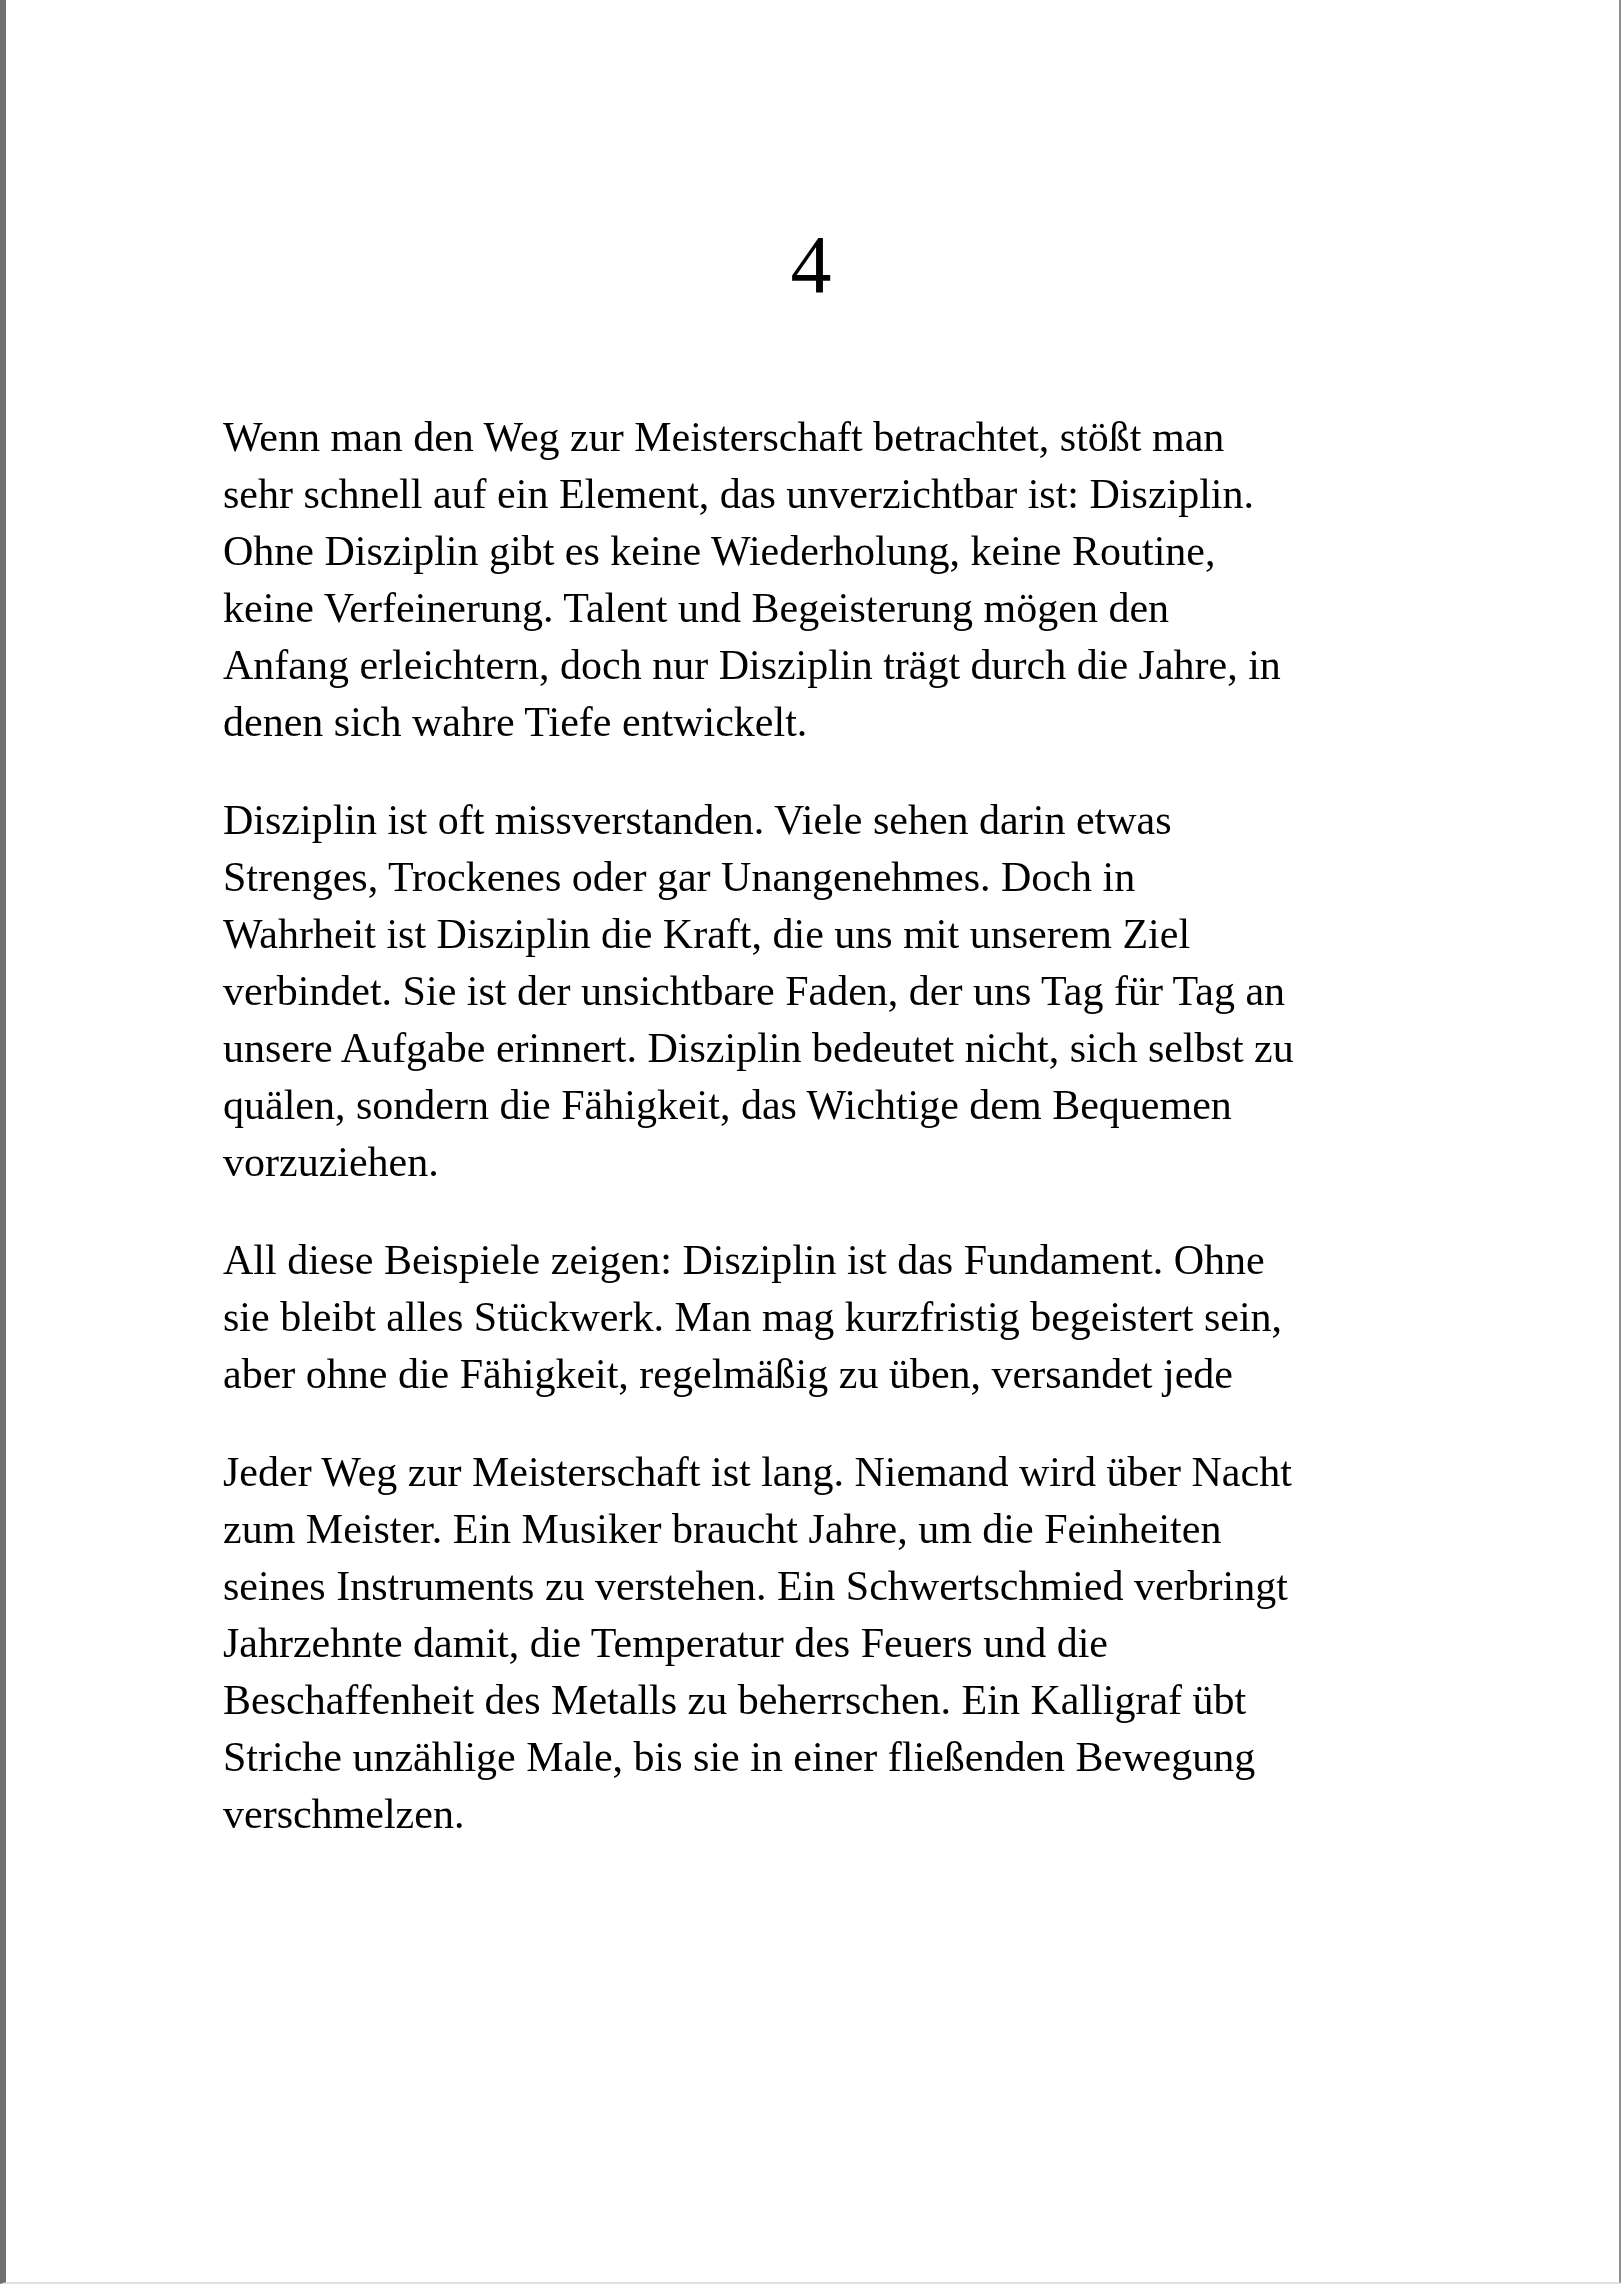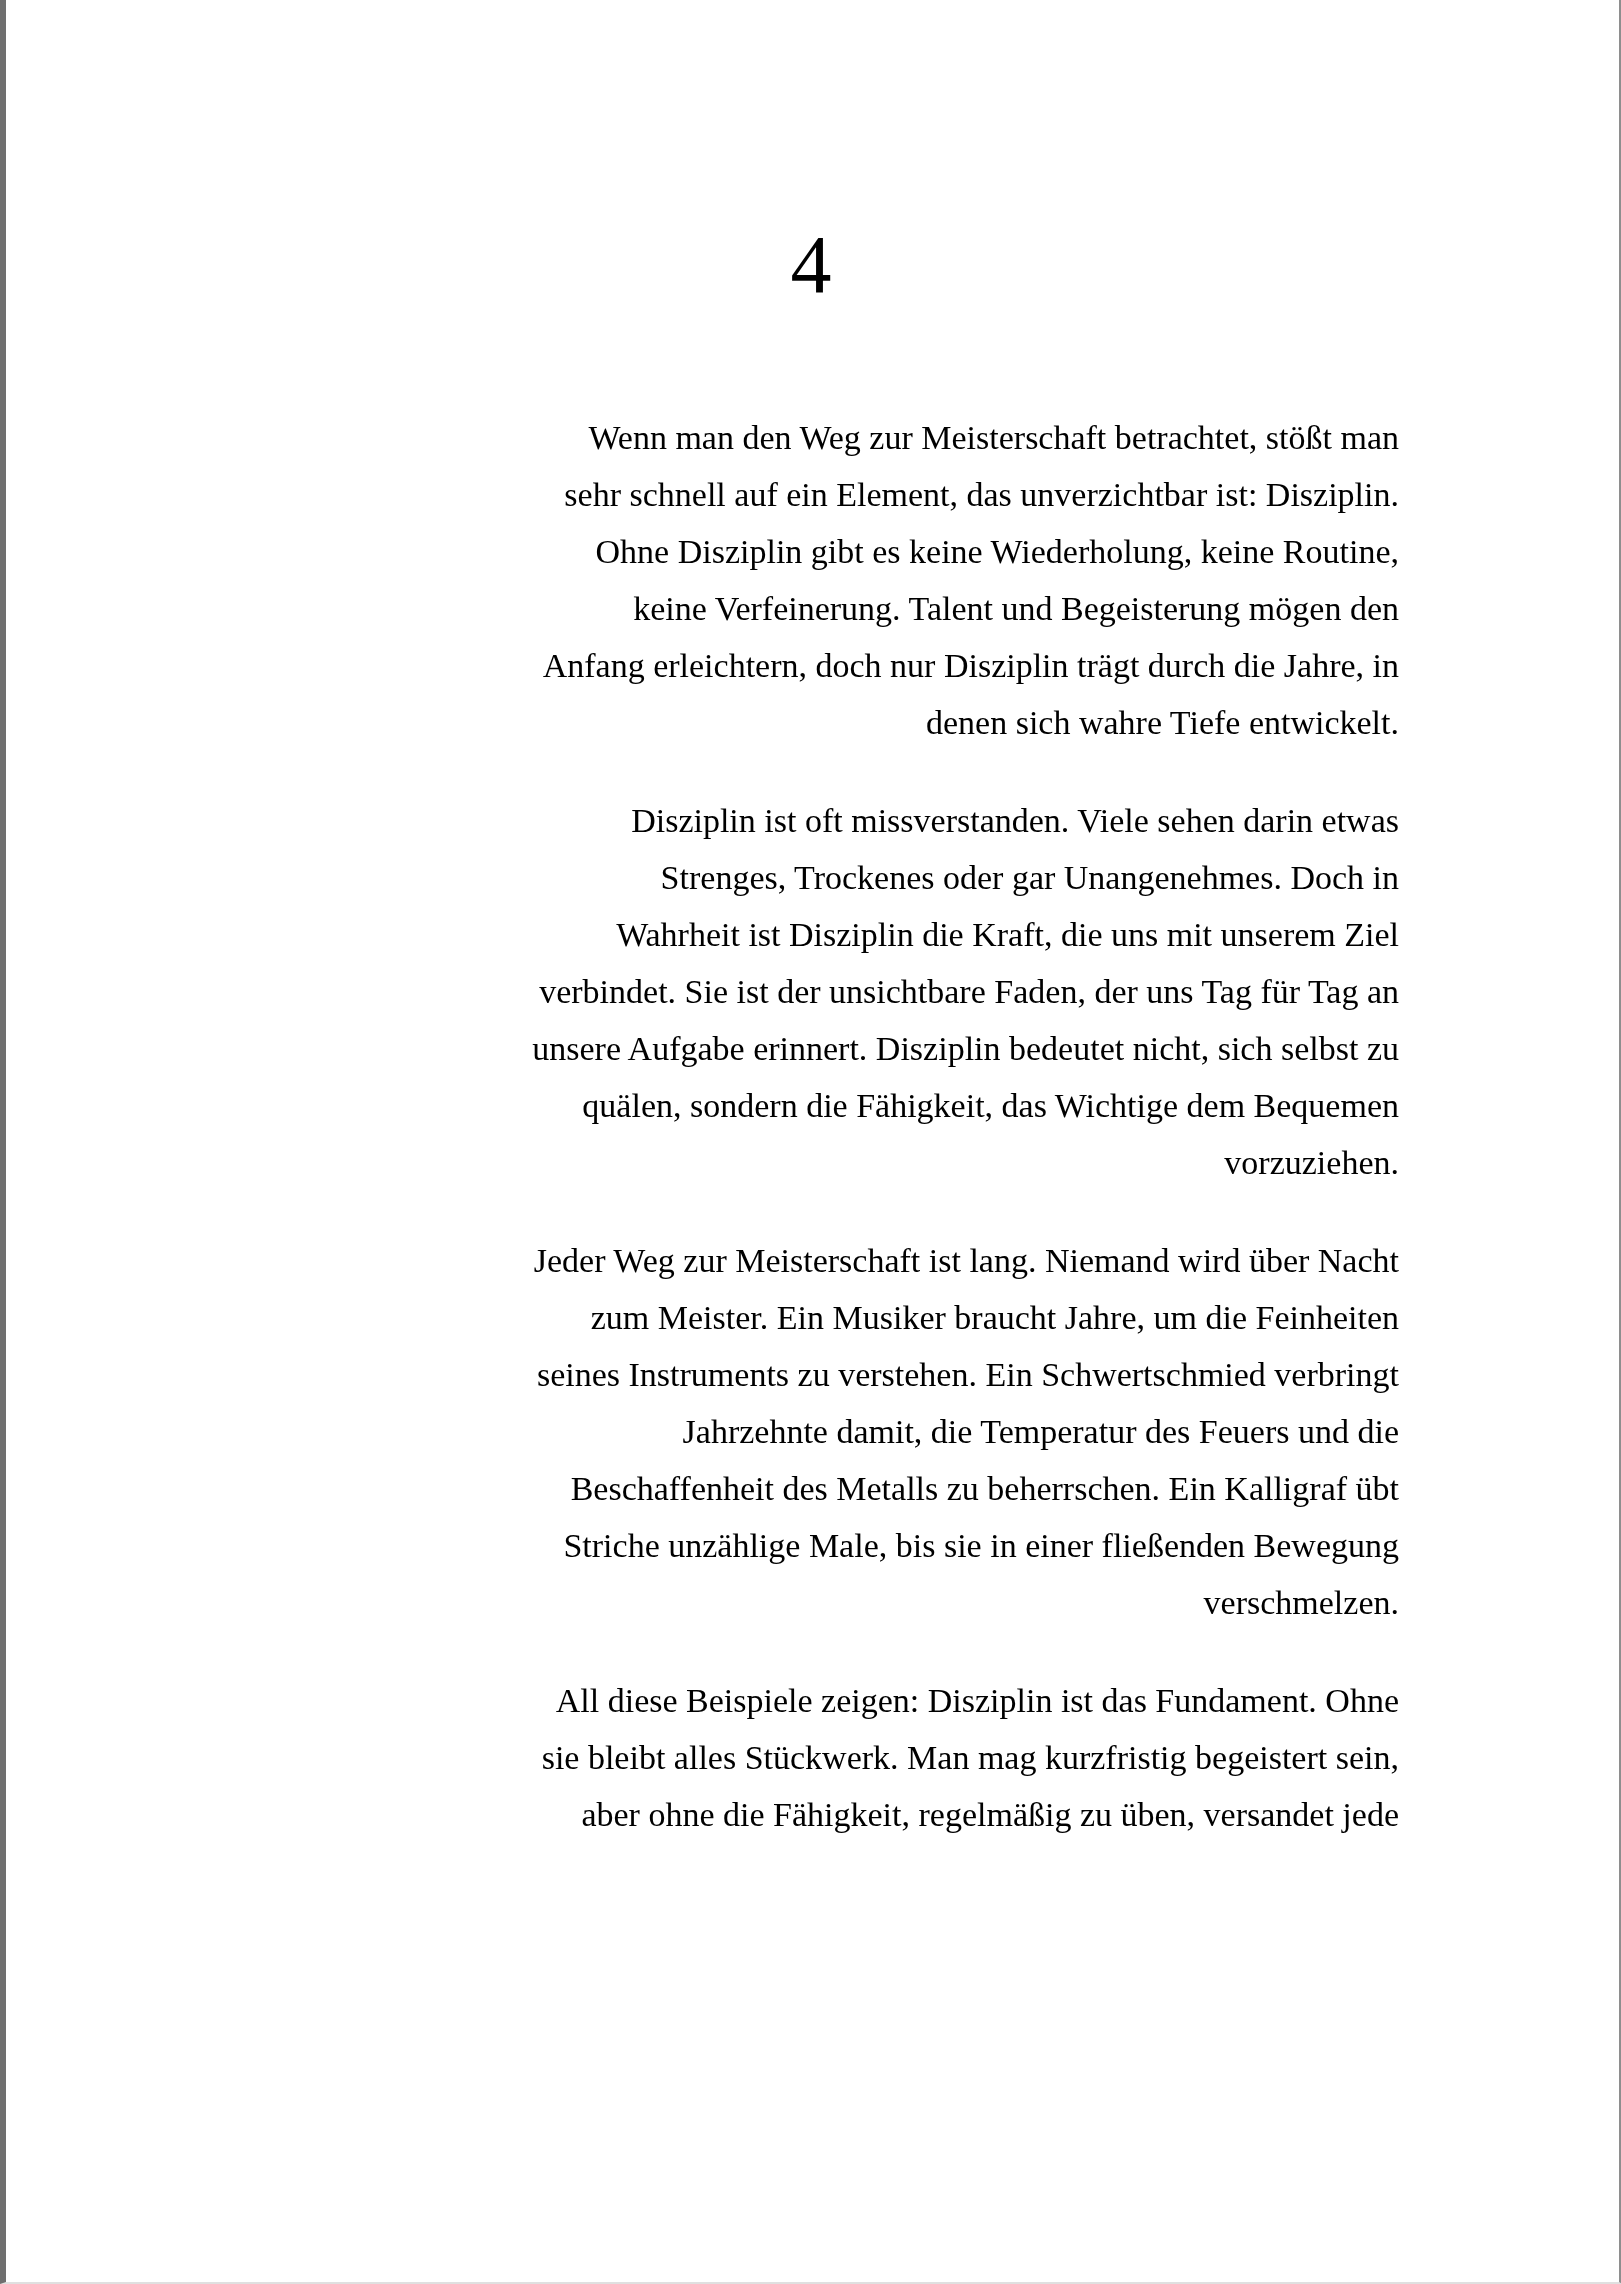--- a/index.html
+++ b/index.html
@@ -35,24 +35,24 @@
   .chapter-title {
     margin: 28px 0 0 0;
     font-size: 82px;
     line-height: 82px;
     font-weight: 400;
     text-align: center;
     white-space: pre;
   }
   p.bodytext {
     margin: 41px 0 0 0;
-    font-size: 34px;
+    font-size: 42px;
     line-height: 57px;
     font-weight: 400;
-    text-align: right;
+    text-align: left;
     white-space: pre; 
   }
   p.bodytext.first {
     margin-top: 103px;
   }
   h2.section-heading {
     margin: 39px 0 55px 0;
     font-size: 51px;
     line-height: 61px;
     font-weight: 400;
@@ -78,27 +78,27 @@
 
     <p class="bodytext">Disziplin ist oft missverstanden. Viele sehen darin etwas
 Strenges, Trockenes oder gar Unangenehmes. Doch in
 Wahrheit ist Disziplin die Kraft, die uns mit unserem Ziel
 verbindet. Sie ist der unsichtbare Faden, der uns Tag für Tag an
 unsere Aufgabe erinnert. Disziplin bedeutet nicht, sich selbst zu
 quälen, sondern die Fähigkeit, das Wichtige dem Bequemen
 vorzuziehen.</p>
 
 
+    <p class="bodytext">All diese Beispiele zeigen: Disziplin ist das Fundament. Ohne
+sie bleibt alles Stückwerk. Man mag kurzfristig begeistert sein,
+aber ohne die Fähigkeit, regelmäßig zu üben, versandet jede</p>
+
     <p class="bodytext">Jeder Weg zur Meisterschaft ist lang. Niemand wird über Nacht
 zum Meister. Ein Musiker braucht Jahre, um die Feinheiten
 seines Instruments zu verstehen. Ein Schwertschmied verbringt
 Jahrzehnte damit, die Temperatur des Feuers und die
 Beschaffenheit des Metalls zu beherrschen. Ein Kalligraf übt
 Striche unzählige Male, bis sie in einer fließenden Bewegung
 verschmelzen.</p>
 
-    <p class="bodytext">All diese Beispiele zeigen: Disziplin ist das Fundament. Ohne
-sie bleibt alles Stückwerk. Man mag kurzfristig begeistert sein,
-aber ohne die Fähigkeit, regelmäßig zu üben, versandet jede</p>
-
   </main>
 </div>
 
 
 </body></html>

